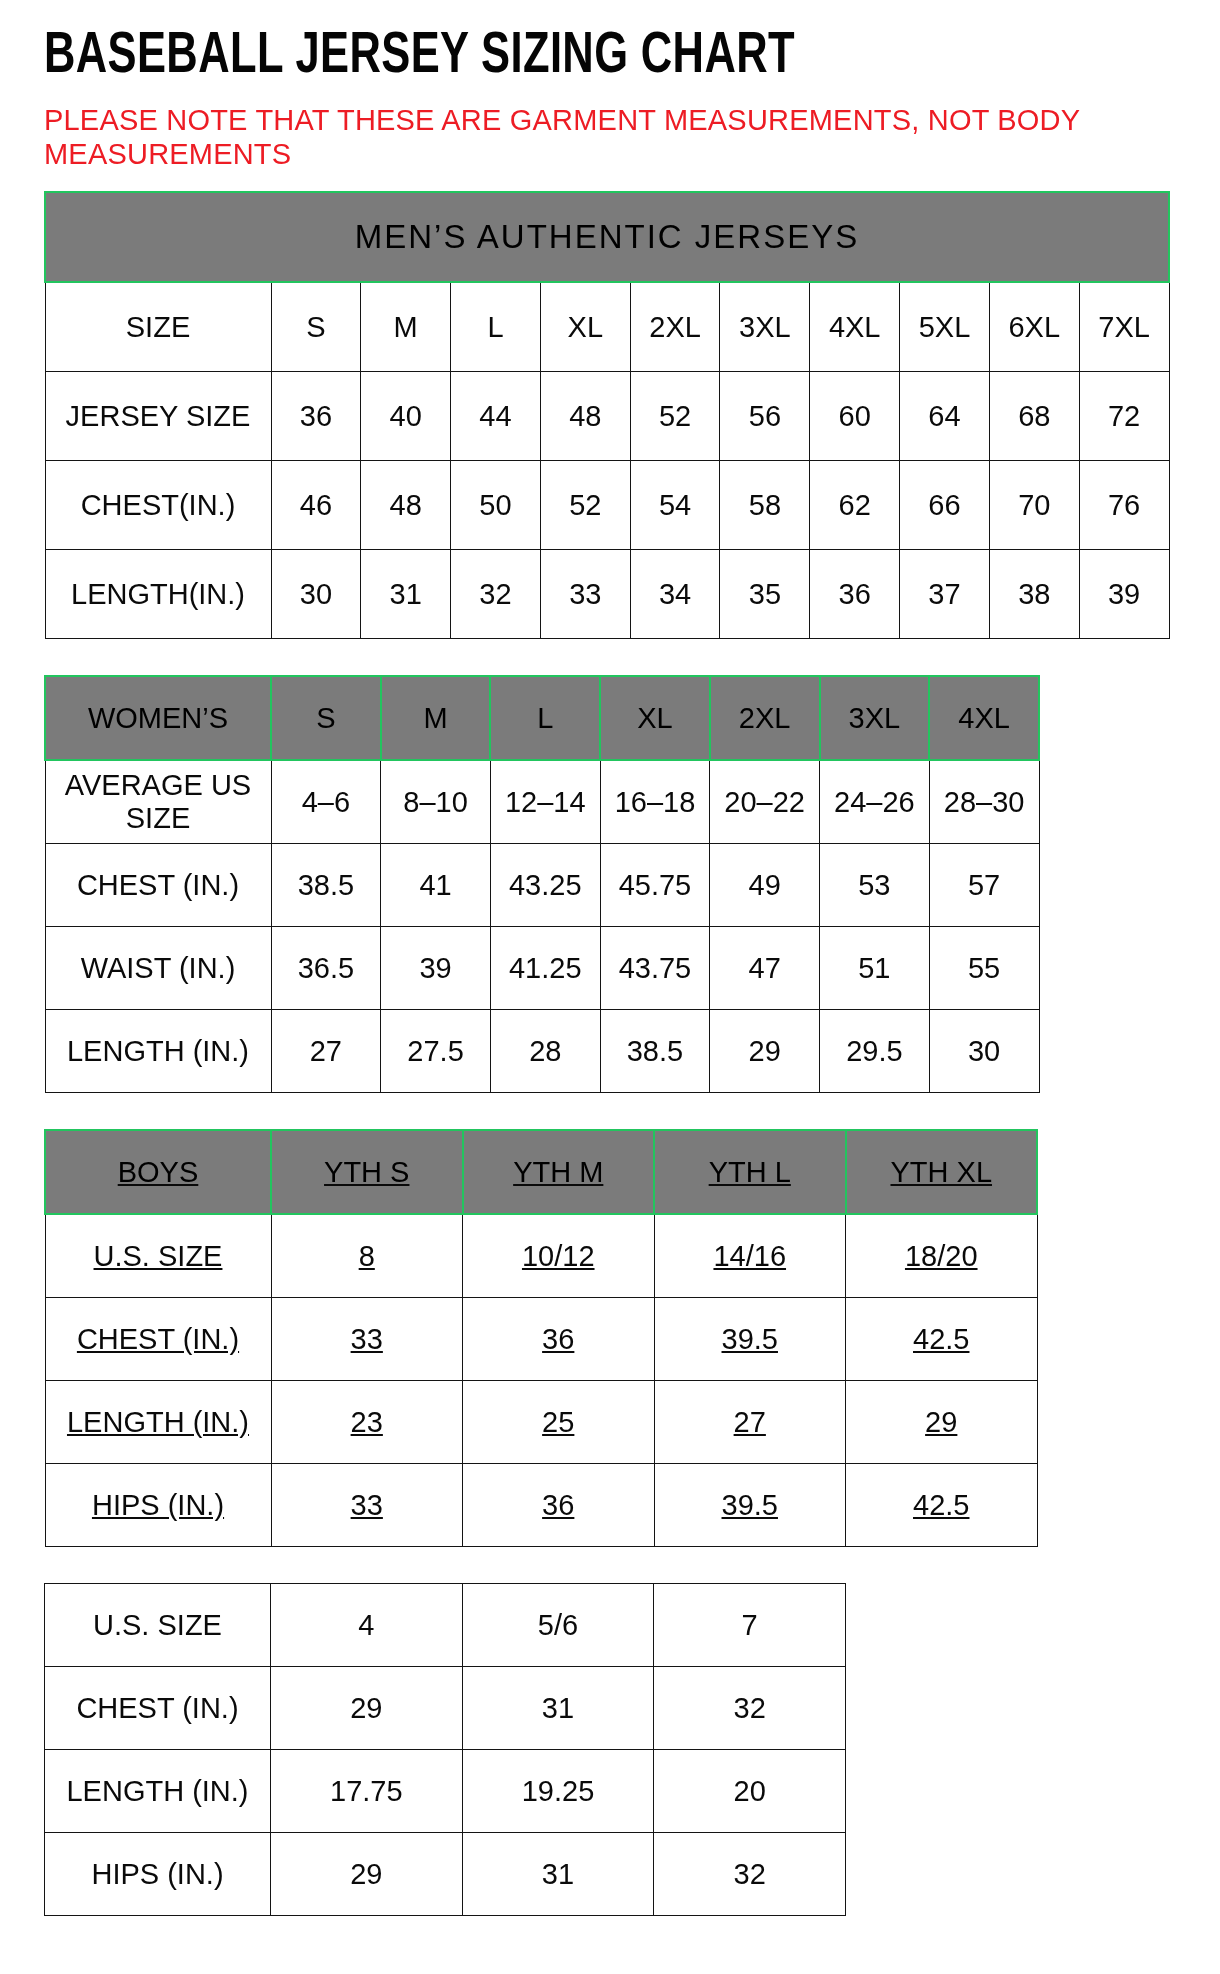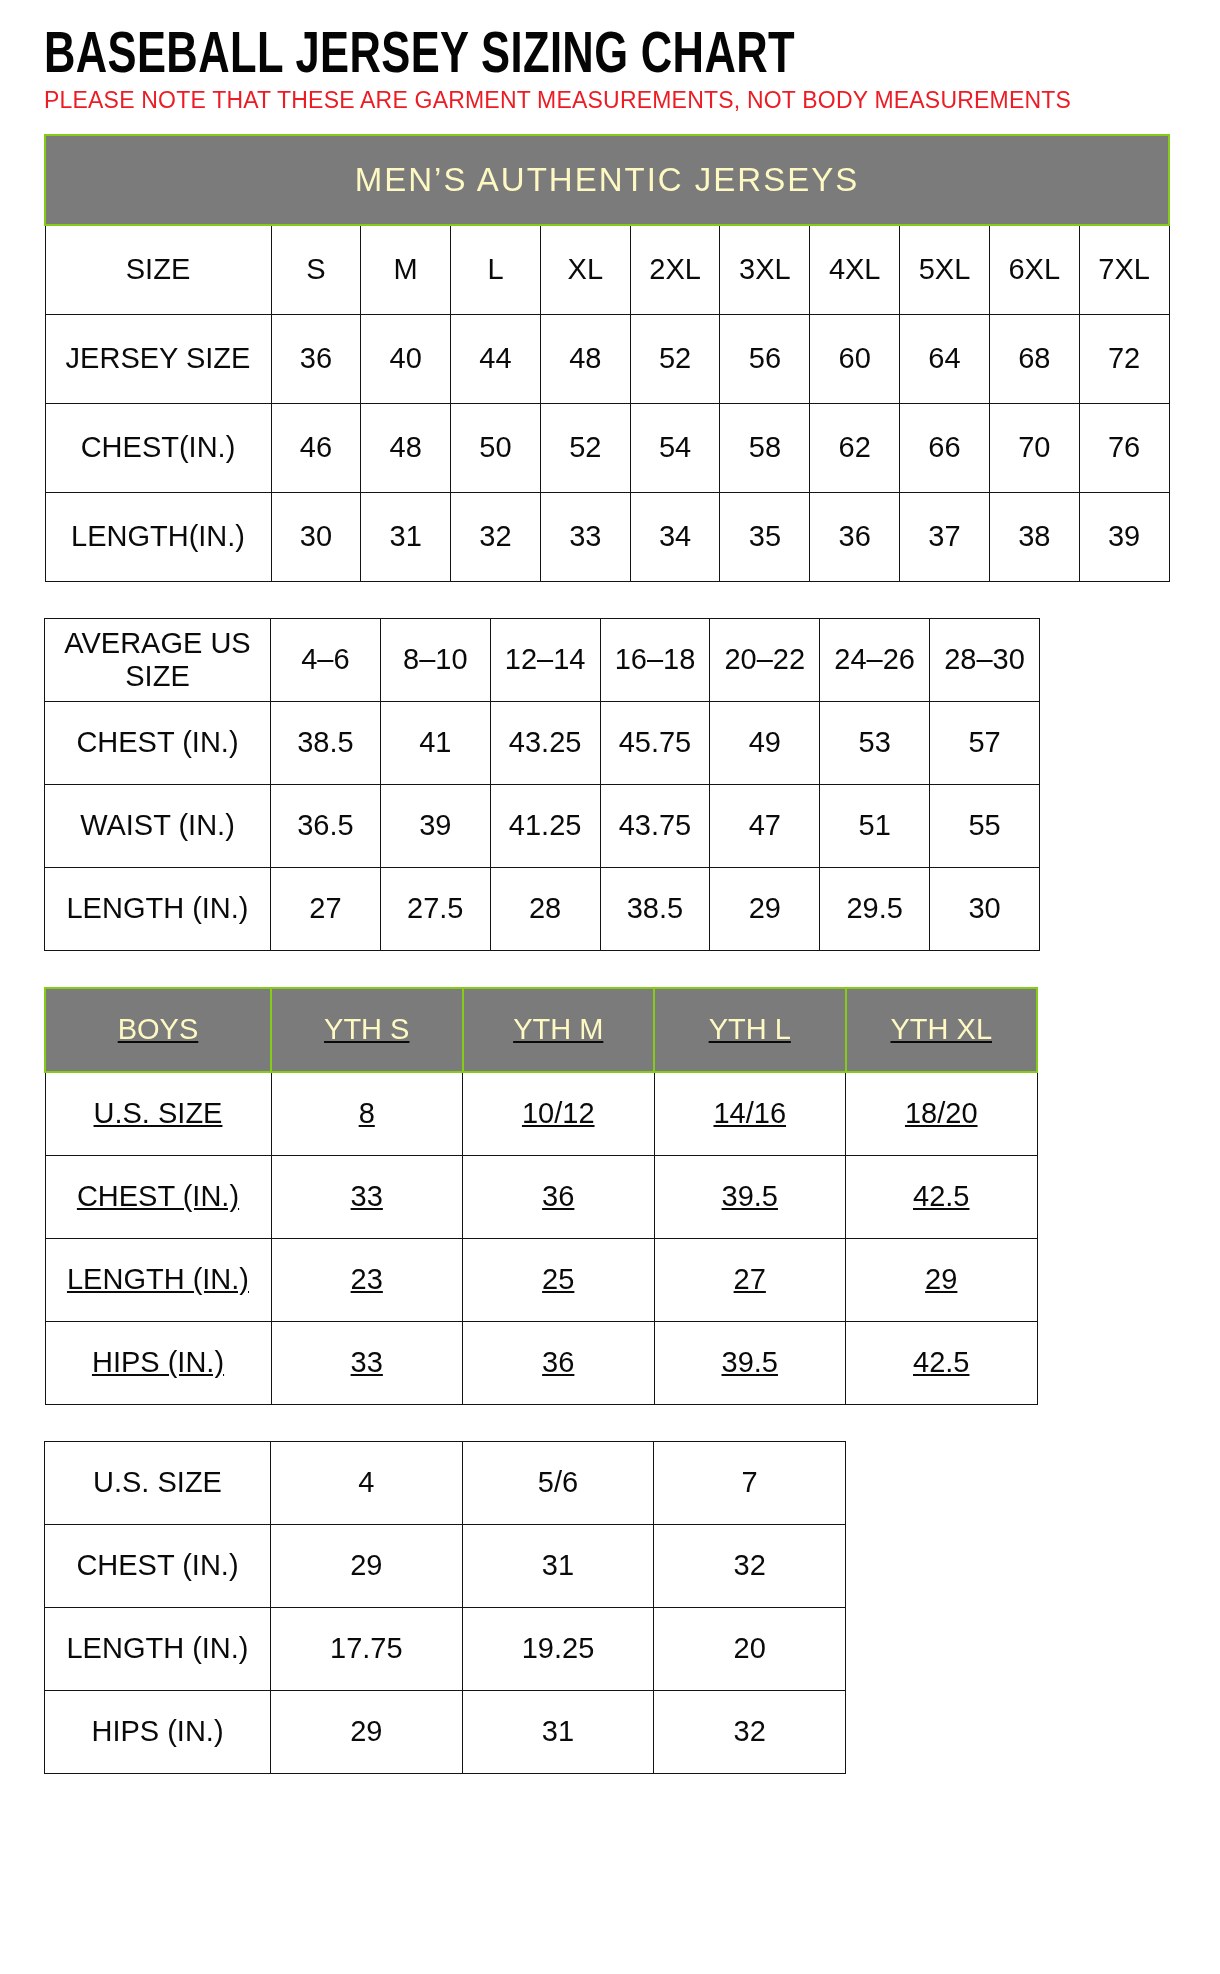--- a/index.html
+++ b/index.html
@@ -21,23 +21,23 @@
     font-size: 58px;
     font-weight: 800;
     line-height: 1.05;
     color: #050505;
     white-space: nowrap;
     transform: scaleX(0.75);
     transform-origin: left center;
     letter-spacing: 0.5px;
   }
   .subtitle {
-    margin-top: 4px;
+    margin-top: 20px;
     color: var(--red, #ED1C24);
-    font-size: 23px;
+    font-size: 29px;
     line-height: 1.18;
     max-width: 1110px;
     letter-spacing: 0.2px;
   }
   table.sizing {
     border-collapse: collapse;
     table-layout: fixed;
     margin-top: 36px;
   }
   #tbl-mens       { width: 1126px; margin-top: 20px; }
@@ -53,22 +53,22 @@
     font-size: 29px;
     height: 78px;
     padding: 2px 4px;
     background: #ffffff;
     color: #0a0a0a;
     line-height: 1.15;
   }
   #tbl-mens th, #tbl-mens td { height: 84px; }
   .sizing th.gray, .sizing td.gray {
     background: var(--gray, #7B7B7B);
-    color: #fef9c3;
-    border: 2px solid #84cc16;
+    color: #000000;
+    border: 2px solid #22c55e;
   }
   .sizing .span-header {
     font-size: 33px;
     letter-spacing: 2px;
     height: 86px;
   }
 </style>
 </head>
 <body>
 
@@ -142,20 +142,30 @@
       </tbody>
     </table>
 
   <table class="sizing" id="tbl-womens">
       <colgroup>
         <col class="label-col">
         <col span="7">
       </colgroup>
       <tbody>
         <tr>
+          <th class="gray row-label">WOMEN’S</th>
+          <th class="gray">S</th>
+          <th class="gray">M</th>
+          <th class="gray">L</th>
+          <th class="gray">XL</th>
+          <th class="gray">2XL</th>
+          <th class="gray">3XL</th>
+          <th class="gray">4XL</th>
+        </tr>
+        <tr>
           <th class="row-label">AVERAGE US SIZE</th>
           <td>4–6</td>
           <td>8–10</td>
           <td>12–14</td>
           <td>16–18</td>
           <td>20–22</td>
           <td>24–26</td>
           <td>28–30</td>
         </tr>
         <tr>

